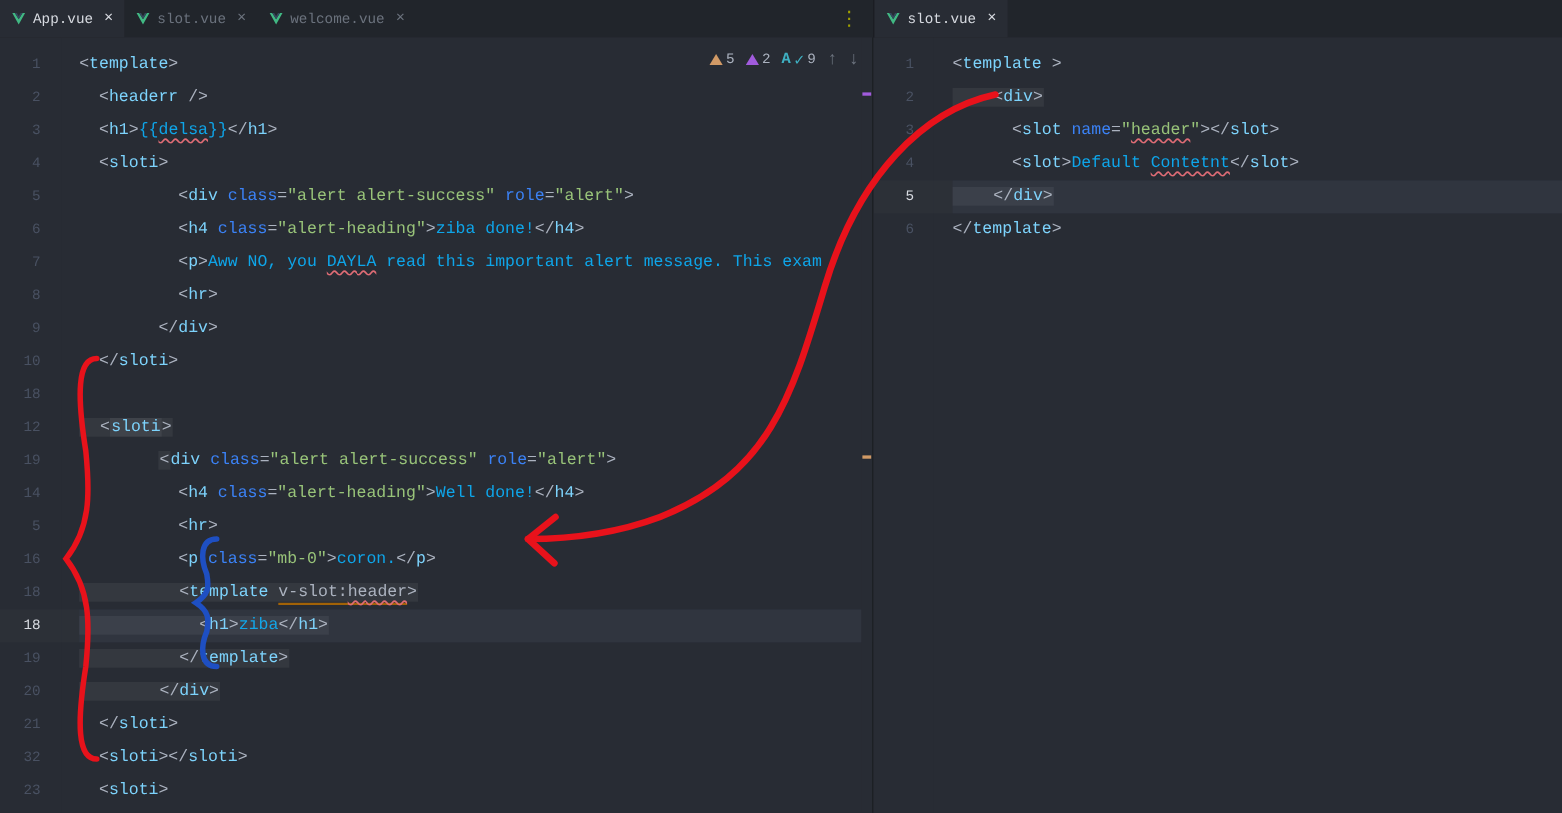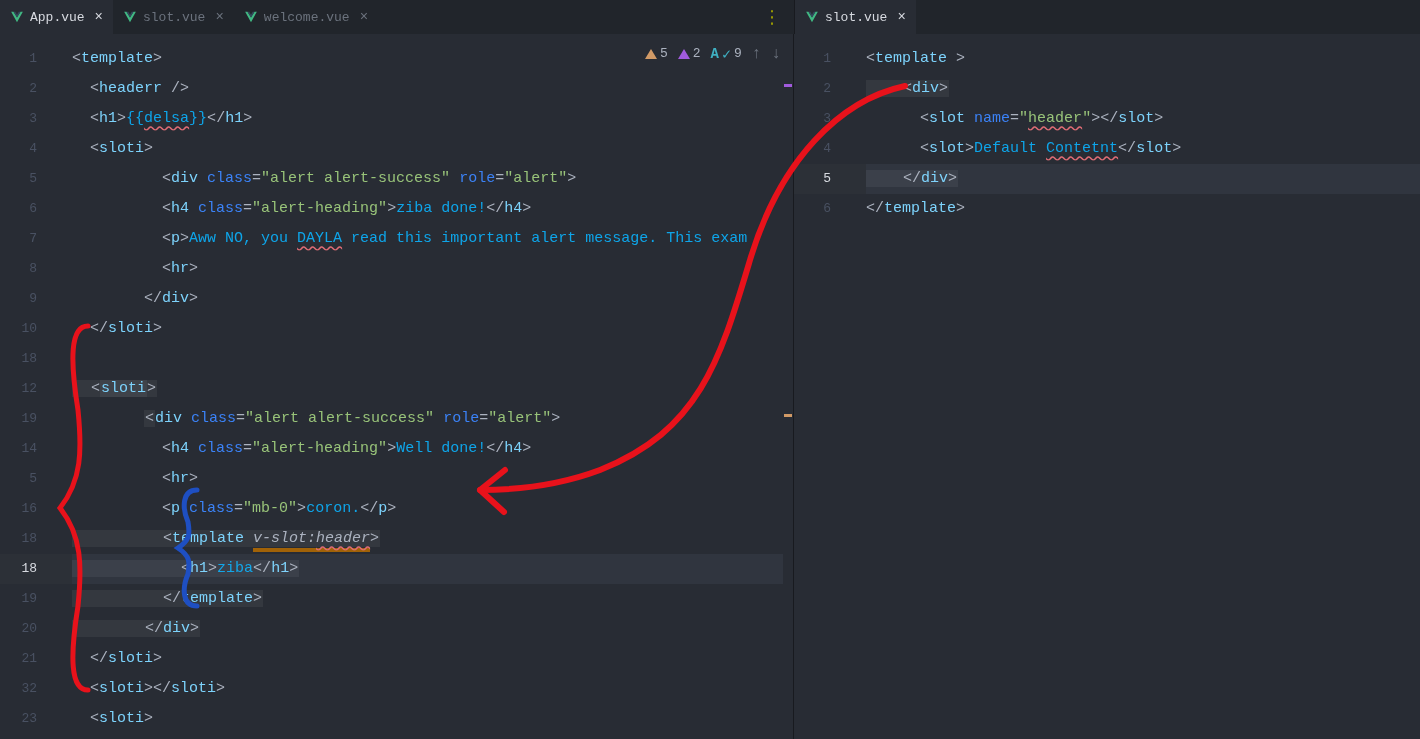--- a/index.html
+++ b/index.html
@@ -109,21 +109,21 @@
   .t-angle { color: #abb2bf; }
   .t-tag   { color: #7dd3fc; }
   .t-attr  { color: #3b82f6; }
   .t-str   { color: #98c379; }
   .t-txt   { color: #0ea5e9; }
   .hl-tagblock {
     background: rgba(255,255,255,0.06);
     padding: 0 1px;
   }
   .underline-red { text-decoration: underline wavy #e06c75; text-underline-offset: 3px; }
-  .underline-blue { border-bottom: 4px solid #a16207; padding-bottom: 1px; font-style: italic; }
+  .underline-blue { border-bottom: 2px solid #a16207; padding-bottom: 1px; }
 
   
   .inspections {
     position: absolute;
     top: 10px;
     right: 12px;
     display: flex;
     gap: 10px;
     font-size: 13px;
     color: #abb2bf;

